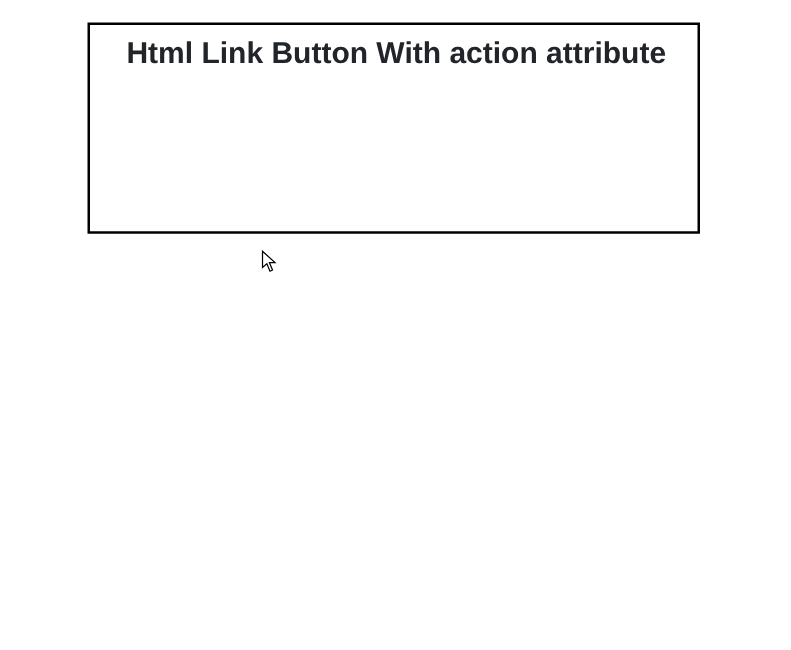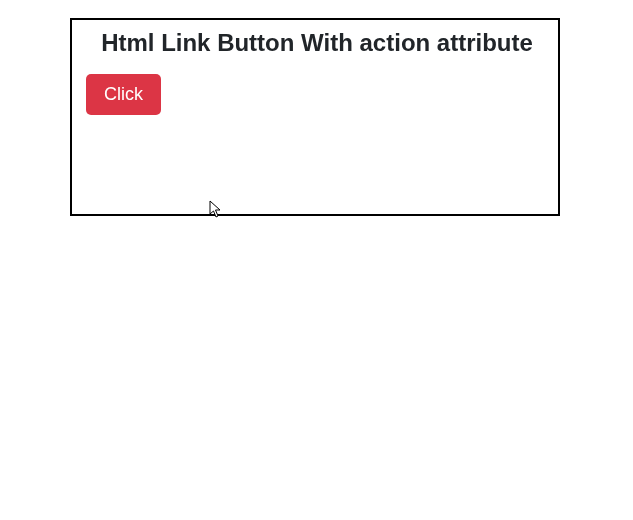--- a/index.html
+++ b/index.html
@@ -10,21 +10,21 @@
     body {
       width: 633px;
       height: 520px;
       background: #ffffff;
       font-family: 'Segoe UI', Tahoma, Geneva, Verdana, sans-serif;
       padding-top: 18px;
       padding-left: 70px;
     }
     .panel {
       width: 490px;
-      height: 198px;
+      height: 169px;
       border: 2px solid #000000;
       padding: 8px 10px 14px 14px;
       position: relative;
     }
     .heading {
       font-size: 24px;
       font-weight: 700;
       color: #212529;
       text-align: center;
       line-height: 1.25;
@@ -48,17 +48,16 @@
       width: 14px;
       height: 18px;
       pointer-events: none;
     }
   </style>
 </head>
 <body>
 
 <div class="panel">
   <h2 class="heading">Html Link Button With action attribute</h2>
-  <button class="click-button">Click</button>
   <svg class="cursor-icon" viewBox="0 0 14 18" xmlns="http://www.w3.org/2000/svg">
     <path d="M1 1 L1 14 L4.5 11 L7 17 L9 16 L6.5 10 L11 10 Z" fill="#ffffff" stroke="#000000" stroke-width="1"></path>
   </svg>
 </div>
 
 </body></html>

